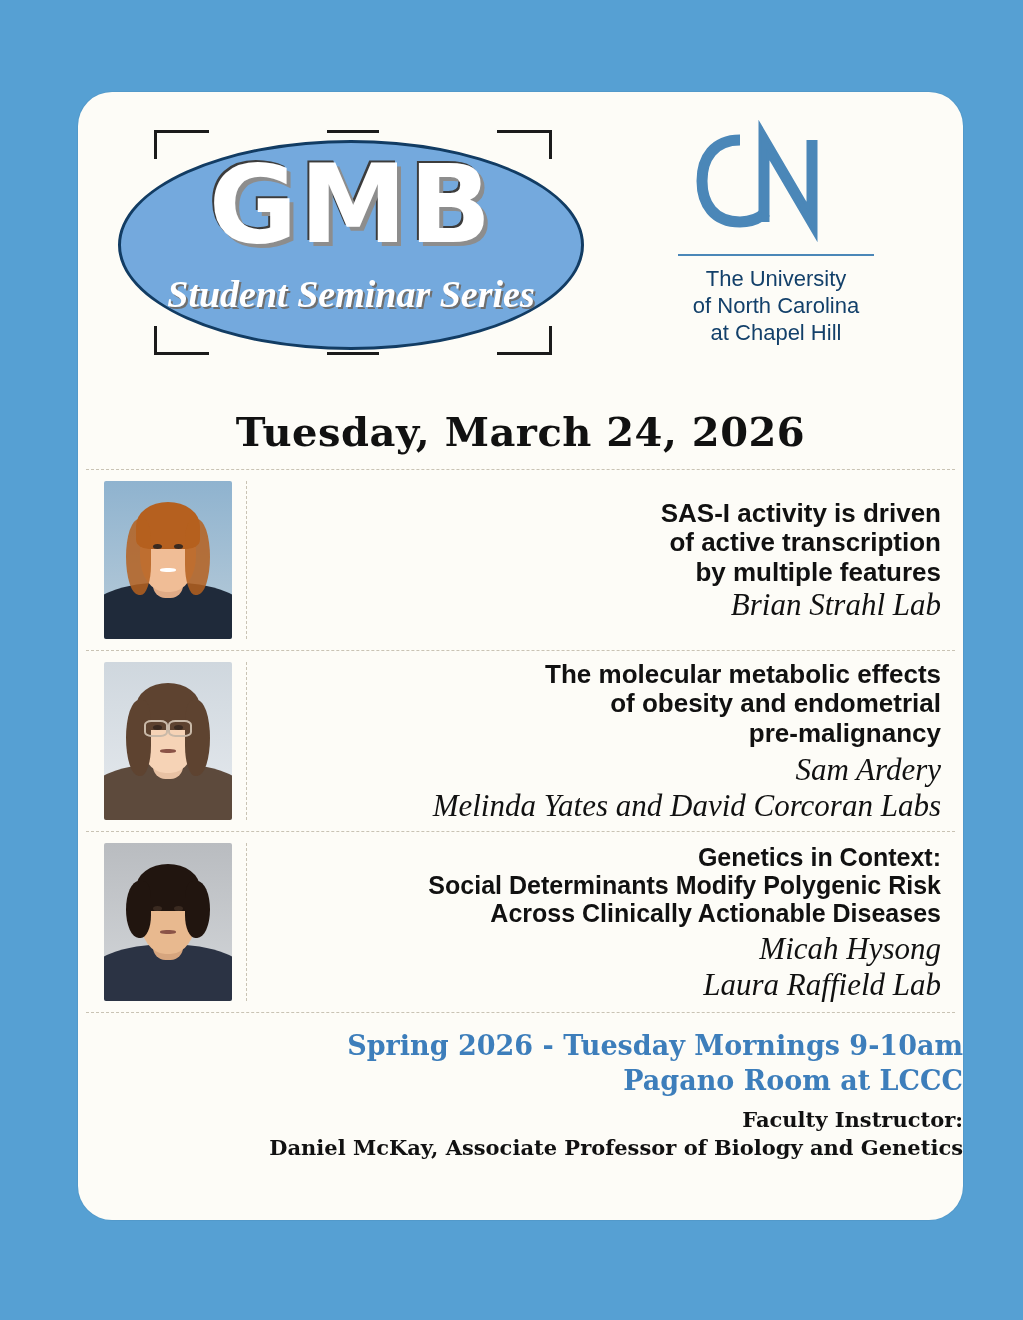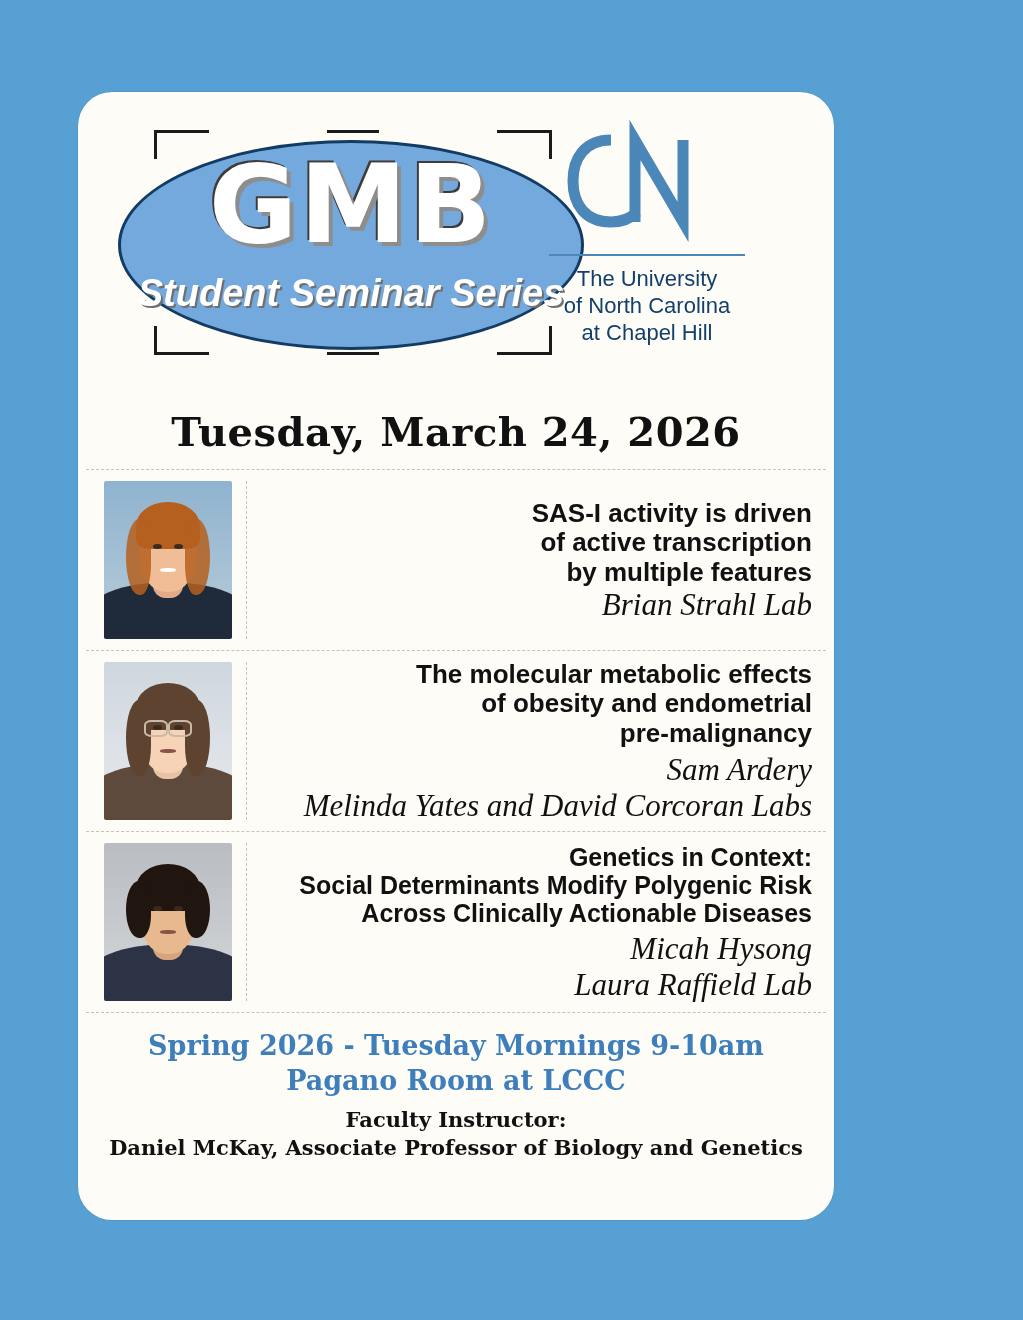--- a/index.html
+++ b/index.html
@@ -10,21 +10,21 @@
     width: 1023px;
     height: 1320px;
     background: #56a0d3;
     font-family: "Liberation Sans", sans-serif;
     overflow: hidden;
   }
   .poster {
     position: absolute;
     left: 78px;
     top: 92px;
-    width: 756px;
+    width: 885px;
     height: 1128px;
     background: #fdfcf7;
     border-radius: 34px;
     box-shadow: 0 0 0 1px rgba(0,0,0,0.04);
     overflow: hidden;
   }
 
   
   .header {
     position: relative;
@@ -75,21 +75,21 @@
     color: #ffffff;
     text-shadow: 4px 4px 0 #8d8d8d, -2px -2px 0 #3c3c3c;
     line-height: 1.05;
   }
   .gmb-sub {
     position: absolute;
     left: 0;
     top: 162px;
     width: 466px;
     text-align: center;
-    font-family: Liberation Sans, sans-serif;
+    font-family: Liberation Serif, serif;
     font-style: italic;
     font-weight: bold;
     font-size: 38px;
     color: #ffffff;
     text-shadow: 2px 2px 0 #6f6f6f;
   }
 
   .unc-block {
     position: absolute;
     right: 42px;
@@ -180,21 +180,21 @@
   .lab {
     font-family: "Liberation Serif", serif;
     font-style: italic;
     font-size: 31px;
     color: #111;
     line-height: 1.16;
   }
 
   
   .footer {
-    text-align: center;
+    text-align: right;
     margin-top: 16px;
   }
   .series-line {
     font-family: "DejaVu Serif", serif;
     font-weight: bold;
     font-size: 27px;
     color: #3d7ebb;
     line-height: 1.28;
   }
   .faculty {

